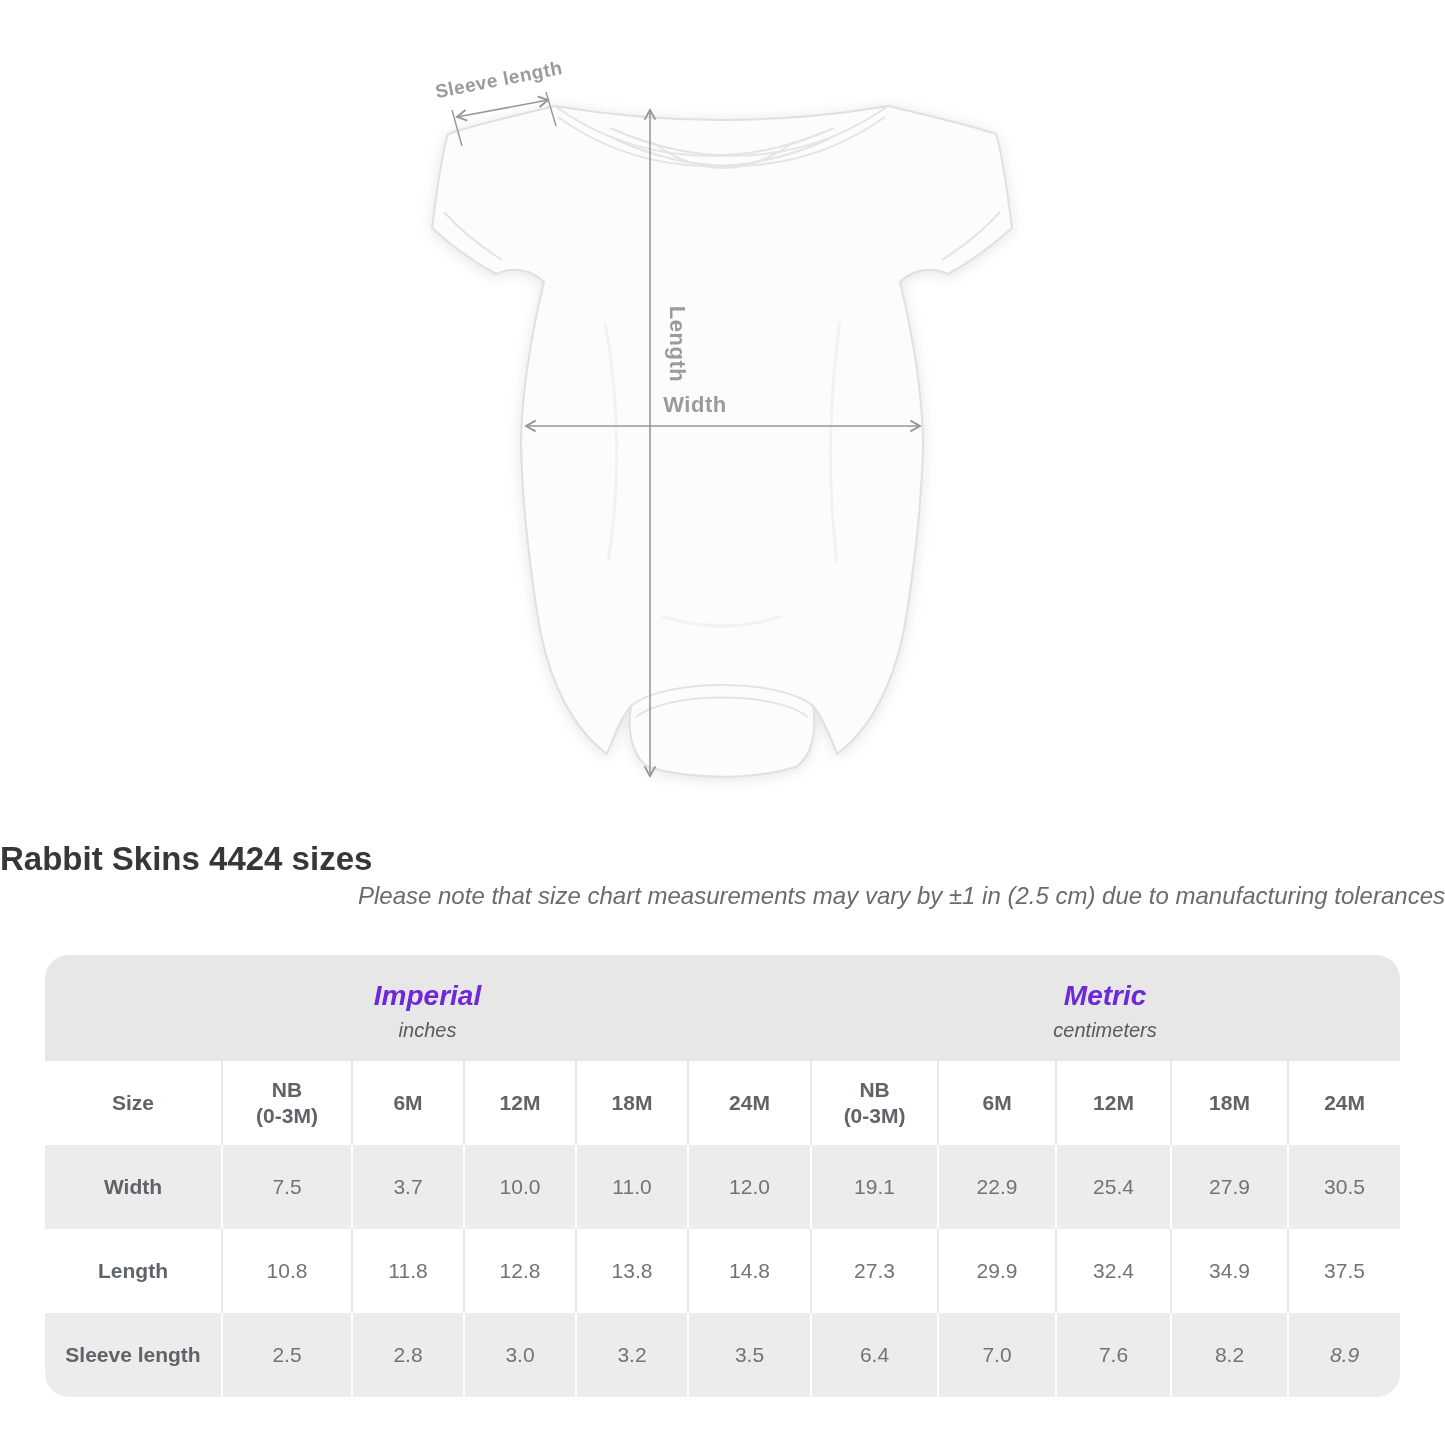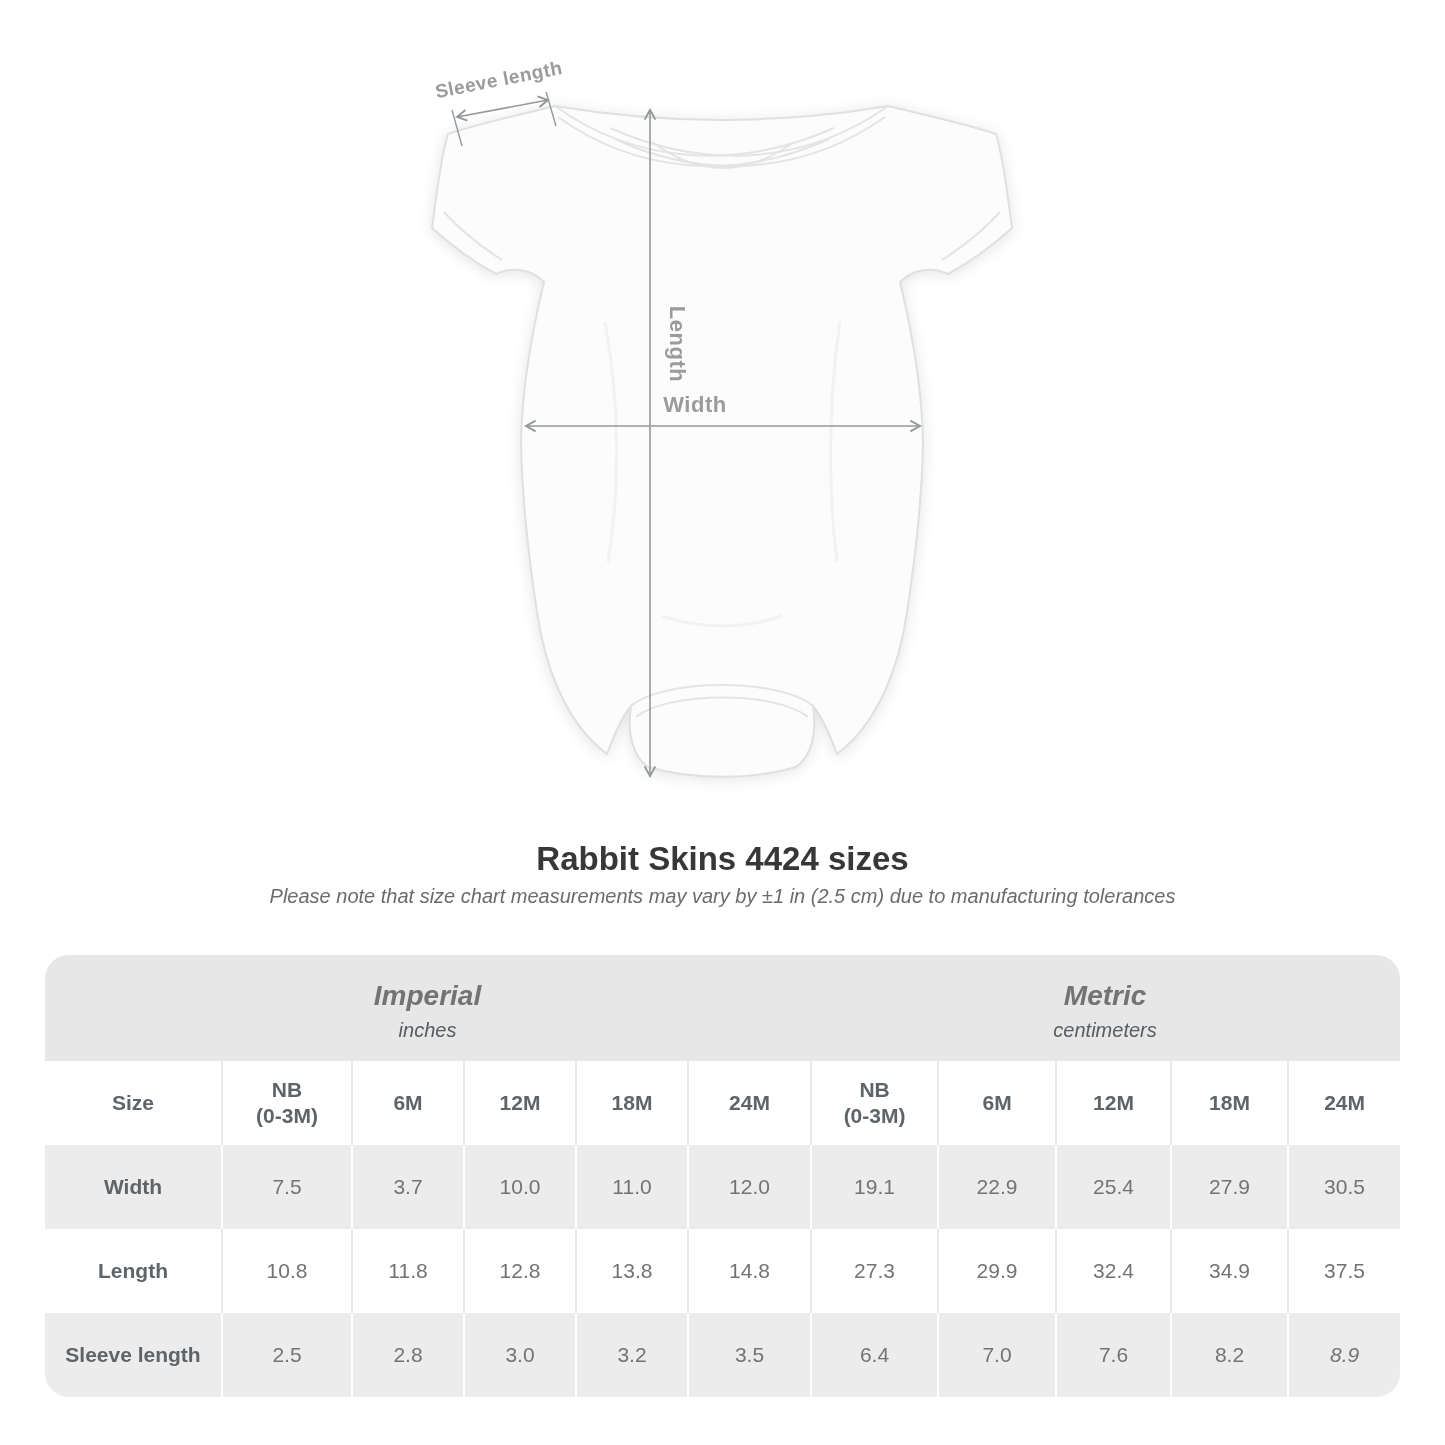--- a/index.html
+++ b/index.html
@@ -12,29 +12,29 @@
   .diagram{position:relative;height:825px;}
   .garment-svg{position:absolute;left:400px;top:60px;}
   .sil{fill:#fcfcfc;stroke:#e0e0e0;stroke-width:2;filter:drop-shadow(0 2px 7px rgba(0,0,0,0.10));}
   .seam{fill:none;stroke:#e4e4e4;stroke-width:2;}
   .wrinkle{fill:none;stroke:#f2f2f2;stroke-width:3;}
   .dim{fill:none;stroke:#95989a;stroke-width:1.6;}
   .tick{fill:none;stroke:#95989a;stroke-width:1.4;}
   .dimlabel{fill:#9b9b9b;font-weight:bold;font-size:19px;text-anchor:middle;letter-spacing:0.5px;}
   .dimlabel.big{font-size:22px;}
   
-  .page-title{margin:14px 0 0 0;text-align:center;font-size:33px;font-weight:bold;color:#373737;line-height:40px;}
-  .page-subtitle{margin:4px 0 0 0;text-align:center;font-style:italic;font-size:20px;color:#6b6b6b;line-height:26px;}
+  .page-title{margin:14px 0 0 0;text-align:left;font-size:33px;font-weight:bold;color:#373737;line-height:40px;}
+  .page-subtitle{margin:4px 0 0 0;text-align:right;font-style:italic;font-size:24px;color:#6b6b6b;line-height:26px;}
   
   .size-chart{margin:46px 0 0 45px;width:1355px;border-collapse:separate;border-spacing:0;table-layout:fixed;}
   .size-chart th,.size-chart td{padding:0;text-align:center;vertical-align:middle;}
   .band{background:#e7e7e7;height:106px;}
   .band-left{border-radius:24px 0 0 0;}
   .band-right{border-radius:0 24px 0 0;}
-  .band-title{font-size:28px;font-weight:bold;font-style:italic;color:#737373;line-height:32px;padding-top:6px;}
+  .band-title{font-size:28px;font-weight:bold;font-style:italic;color:#6d28d9;line-height:32px;padding-top:6px;}
   .band-sub{font-size:20px;font-style:italic;font-weight:normal;color:#575c61;line-height:26px;margin-top:5px;text-align:center;}
   .cols-row th{background:#ffffff;height:84px;font-size:21px;font-weight:bold;color:#5e6468;}
   .cols-row th:not(:first-child){border-left:2px solid #e9e9e9;}
   .multiline{white-space:pre-line;line-height:26px;}
   .rowlabel{font-size:21px;font-weight:bold;color:#5e6468;}
   .size-chart tbody tr{height:84px;}
   .row-gray th,.row-gray td{background:#ececec;}
   .row-white th,.row-white td{background:#ffffff;}
   .row-white td{border-left:2px solid #e9e9e9;}
   .row-gray td{border-left:2px solid #ffffff;}

